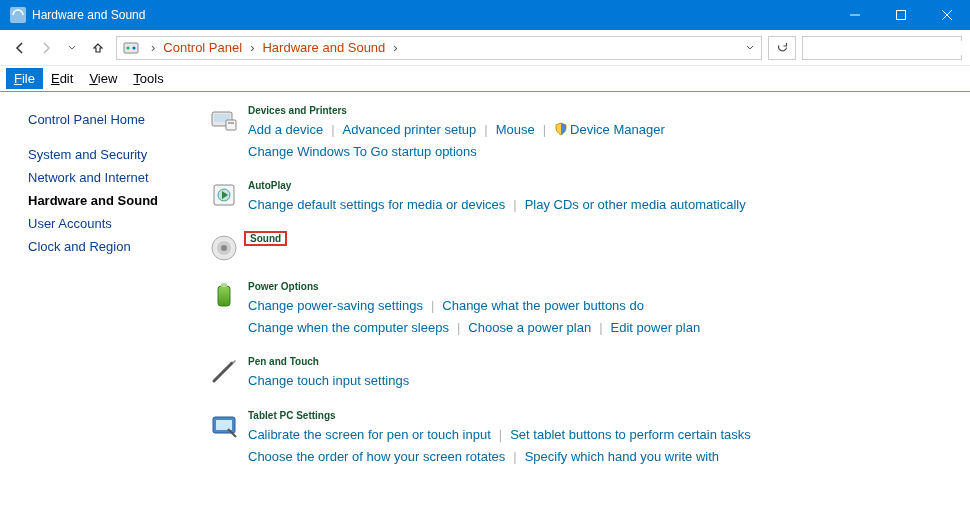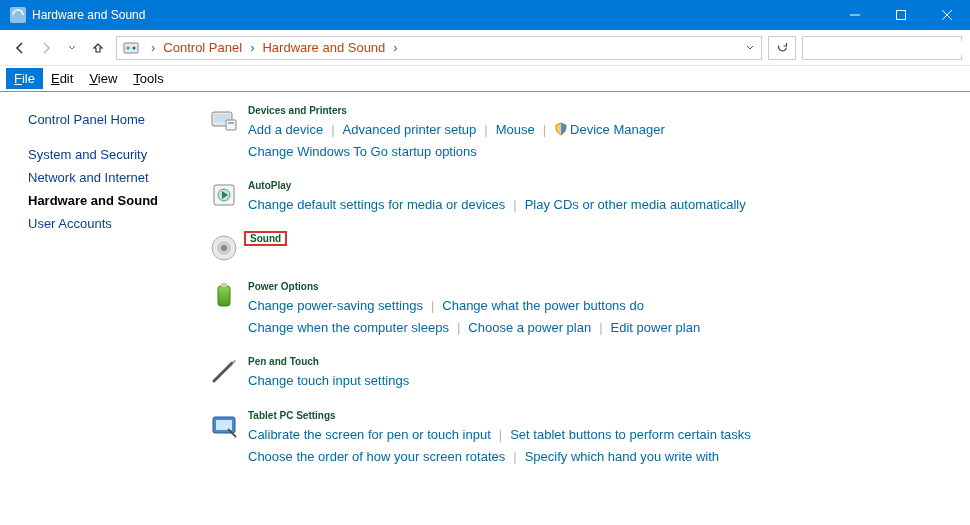--- a/index.html
+++ b/index.html
@@ -125,20 +125,21 @@
 </div>
 
 <div class="body">
   <div class="sidebar">
     <div class="sitem" style="margin-bottom:12px">Control Panel Home</div>
     <div id="sidebar-items">
         <div class="sitem">System and Security</div>
         <div class="sitem">Network and Internet</div>
         <div class="sitem current">Hardware and Sound</div>
         <div class="sitem">User Accounts</div>
+        <div class="sitem">Clock and Region</div>
       </div>
   </div>
   <div class="content" id="content">
       <div class="category">
         <div class="caticon">
           <svg viewBox="0 0 32 32">
             <rect x="4" y="8" width="20" height="14" rx="2" fill="#e8e8e8" stroke="#888"></rect>
             <rect x="6" y="10" width="16" height="8" fill="#cde"></rect>
             <rect x="18" y="16" width="10" height="10" rx="1" fill="#f5f5f5" stroke="#888"></rect>
             <rect x="20" y="18" width="6" height="2" fill="#aaa"></rect>

